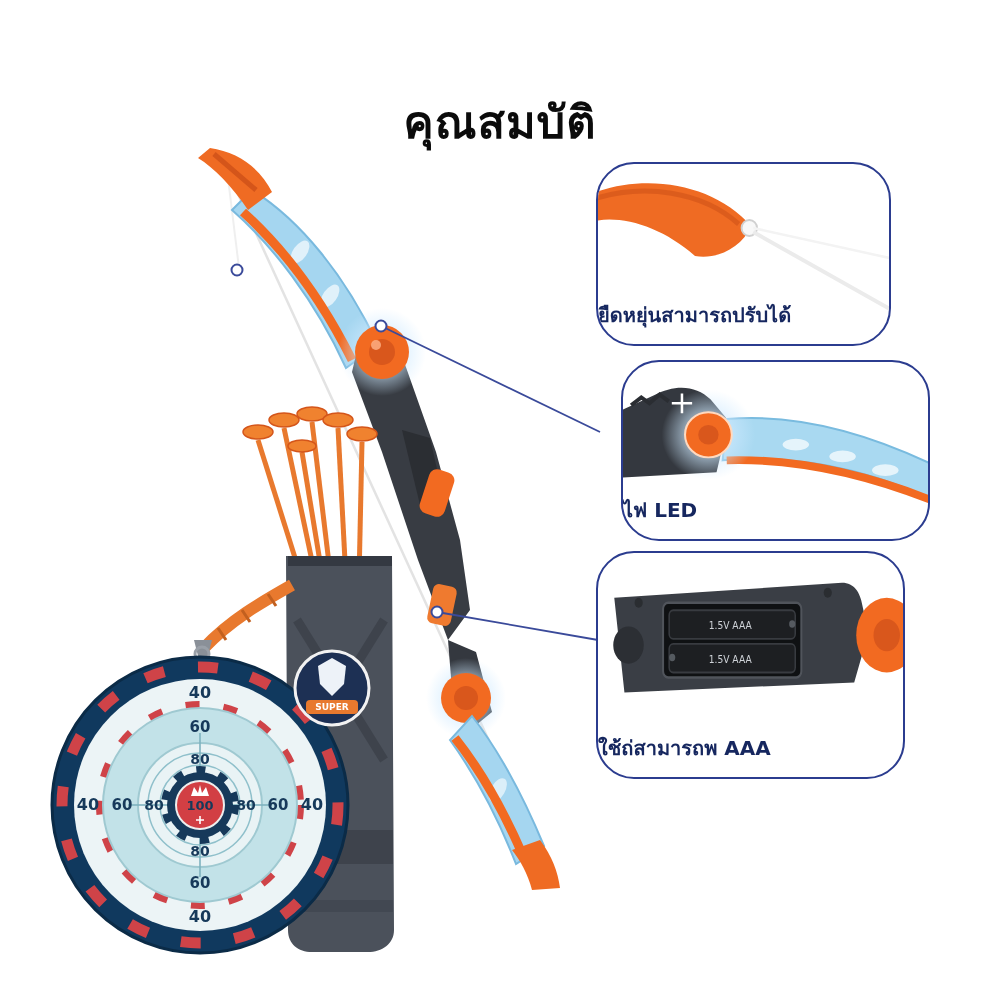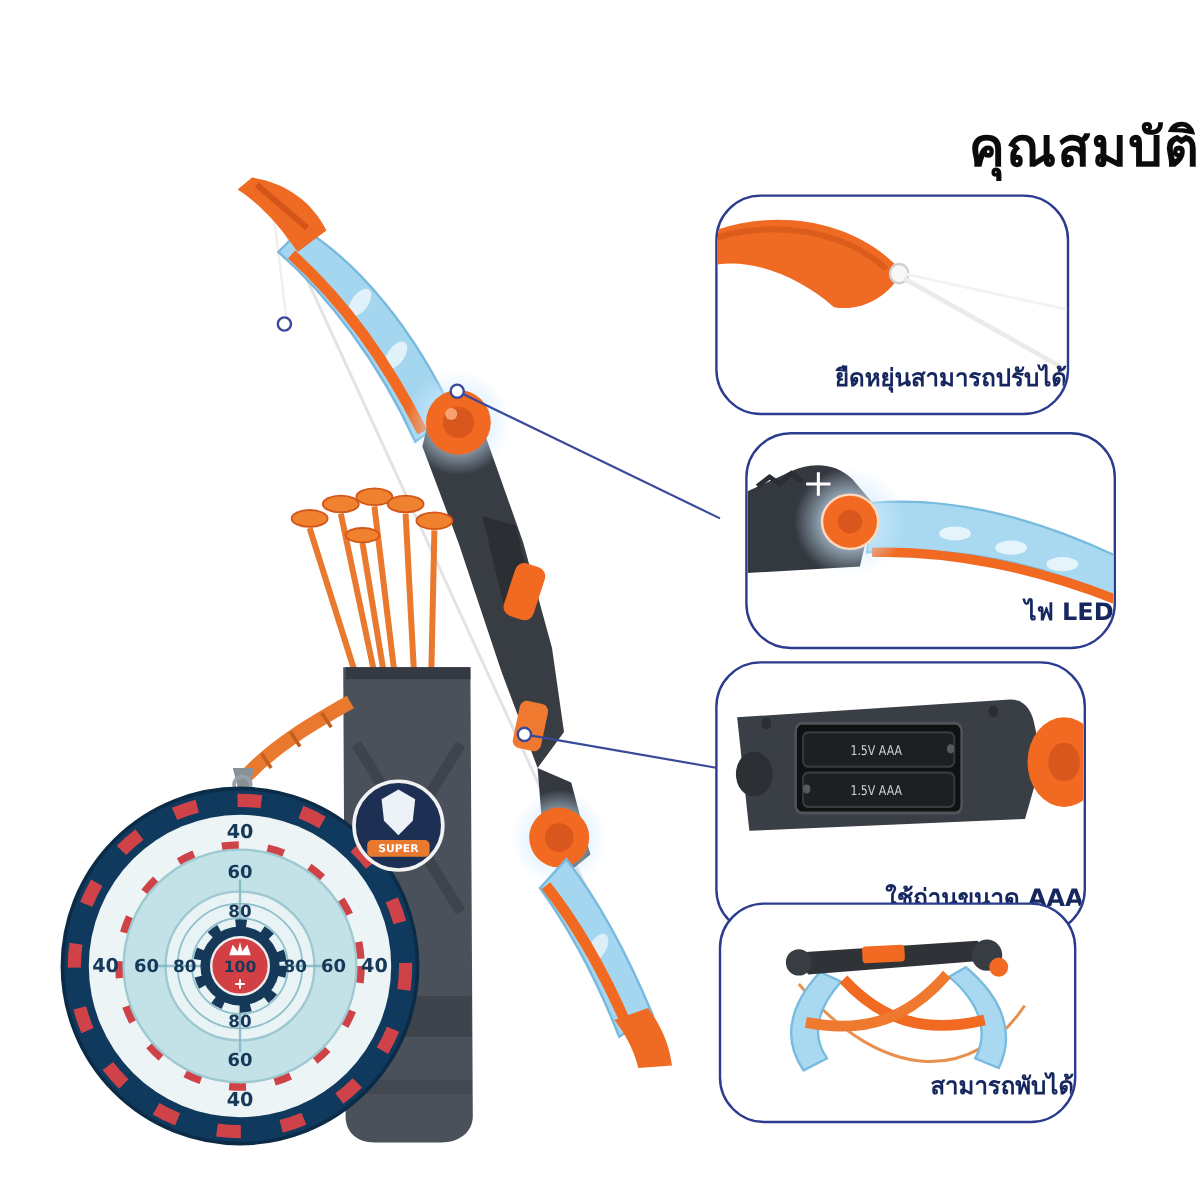--- a/index.html
+++ b/index.html
@@ -5,37 +5,37 @@
   * { margin:0; padding:0; box-sizing:border-box; }
   html,body { width:1000px; height:1000px; }
   body {
     background:#ffffff;
     font-family:"DejaVu Sans","Liberation Sans",sans-serif;
     position:relative; overflow:hidden;
   }
   .stage { position:absolute; inset:0; }
   .title {
     position:absolute; top:86px; left:0; width:100%;
-    text-align:right; font-size:45px; font-weight:800;
+    text-align:center; font-size:45px; font-weight:800;
     color:#0b0b0b; letter-spacing:1px; z-index:4;
   }
   .scene { position:absolute; left:0; top:0; width:1000px; height:1000px; z-index:1; }
   .callout {
     position:absolute; background:#ffffff;
     border:2.5px solid #2b3c8f; border-radius:38px;
     overflow:hidden; z-index:3;
   }
   #c1 { left:596px; top:162px; width:295px; height:184px; }
   #c2 { left:596px; top:360px; width:309px; height:181px;margin-left:25px; }
   #c3 { left:596px; top:551px; width:309px; height:228px; }
   #c4 { left:599px; top:752px; width:298px; height:184px; }
   .callout svg { position:absolute; left:0; top:0; width:100%; height:100%; }
   .callout .label {
     position:absolute; left:0; right:0; bottom:13px;
-    text-align:right; font-size:20px; font-weight:700;
+    text-align:left; font-size:20px; font-weight:700;
     color:#16275f; z-index:2;
   }
   .tnum { font-family:"DejaVu Sans",sans-serif; font-weight:bold; fill:#16395a; }
 </style>
 </head>
 <body>
 
 <div class="stage">
 
   <h1 class="title">คุณสมบัติ</h1>
@@ -224,32 +224,17 @@
       <rect x="70" y="46" width="124" height="23" rx="4" fill="#1d1f22" stroke="#383b40" stroke-width="1.5"></rect>
       <circle cx="191" cy="57" r="3" fill="#555a60"></circle>
       <text x="130" y="61" text-anchor="middle" font-size="9" fill="#cfd3d8" font-family="DejaVu Sans, sans-serif">1.5V AAA</text>
       <rect x="70" y="73" width="124" height="23" rx="4" fill="#1d1f22" stroke="#383b40" stroke-width="1.5"></rect>
       <circle cx="73" cy="84" r="3" fill="#555a60"></circle>
       <text x="130" y="88" text-anchor="middle" font-size="9" fill="#cfd3d8" font-family="DejaVu Sans, sans-serif">1.5V AAA</text>
       <circle cx="284" cy="66" r="30" fill="#f26a21"></circle>
       <circle cx="284" cy="66" r="13" fill="#d9571c"></circle>
       <circle cx="30" cy="74" r="15" fill="#2c2f34"></circle>
     </svg>
-    <div class="label">ใช้ถ่านขนาด AAA</div>
+    <div class="label">ใช้ถ่สามารถพ AAA</div>
   </div>
 
-  <div class="callout" id="c4">
-    <svg viewBox="0 0 300 180" preserveAspectRatio="none">
-      <path d="M66,66 C140,152 216,146 258,84" stroke="#e8914f" stroke-width="2.5" fill="none"></path>
-      <path d="M84,56 C58,84 52,112 70,138 L90,128 C76,108 82,86 102,64 Z" fill="#a9d9f1" stroke="#79bbdf" stroke-width="2"></path>
-      <path d="M208,52 C240,78 250,108 236,136 L216,128 C228,106 220,82 194,60 Z" fill="#a9d9f1" stroke="#79bbdf" stroke-width="2"></path>
-      <path d="M104,62 C136,96 172,108 224,96" stroke="#f26a21" stroke-width="9" fill="none"></path>
-      <path d="M192,58 C160,94 124,108 72,98" stroke="#ef7a2f" stroke-width="9" fill="none"></path>
-      <path d="M62,40 L218,30 L230,46 L74,58 Z" fill="#2f3338"></path>
-      <rect x="120" y="34" width="36" height="14" rx="3" fill="#f26a21" transform="rotate(-3 138 41)"></rect>
-      <circle cx="66" cy="48" r="11" fill="#383c43"></circle>
-      <circle cx="226" cy="42" r="13" fill="#383c43"></circle>
-      <circle cx="236" cy="52" r="8" fill="#f26a21"></circle>
-    </svg>
-    <div class="label">สามารถพับได้</div>
-  </div>
 
 </div>
 
 </body></html>

